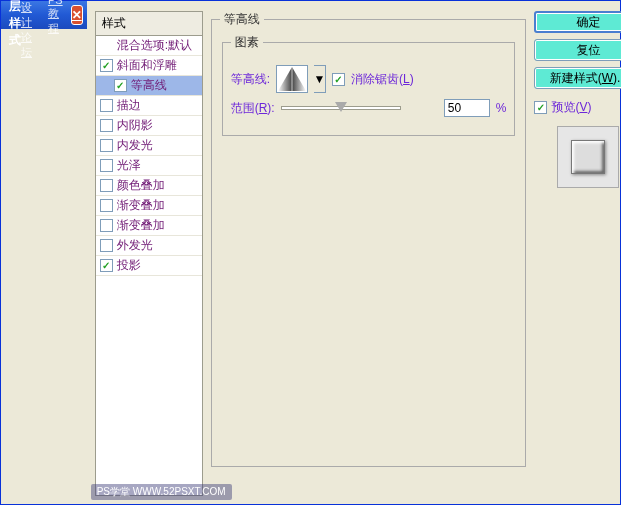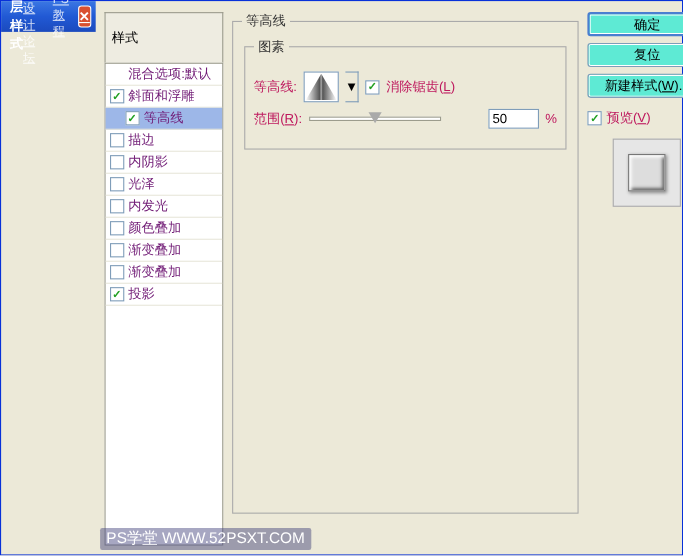--- a/index.html
+++ b/index.html
@@ -4,47 +4,47 @@
   <style>
     * { box-sizing: border-box; font-family: "Microsoft YaHei", SimSun, Tahoma, sans-serif; font-size: 12px; }
     body { margin: 0; padding: 0; width: 621px; height: 505px; overflow: hidden; }
     .window { width: 621px; height: 505px; background: #ece9d8; border: 1px solid #0831d9; display: flex; }
     .titlebar { height: 28px; background: linear-gradient(to bottom, #3b77e3 0%, #2159d4 50%, #1b4abe 100%); color: #fff; display: flex; align-items: center; padding: 0 4px 0 8px; font-size: 13px; font-weight: bold; justify-content: space-between; }
     .titlebar-right { display: flex; align-items: center; gap: 8px; font-size: 11px; font-weight: normal; text-decoration: underline; }
     .close-btn { width: 20px; height: 20px; background: #d95030; border: 1px solid #fff; border-radius: 3px; display: flex; align-items: center; justify-content: center; color: #fff; font-weight: bold; font-size: 12px; }
     .tb-text { opacity: 0.8; font-size: 11px; }
     .client { flex: 1; display: flex; padding: 10px 8px 8px 8px; gap: 6px; position: relative; }
     .col-left { width: 108px; display: flex; flex-direction: column; }
-    .styles-header { font-size: 12px; padding: 14px 6px; background: #eeece1; border: 1px solid #9c9c8d; border-bottom: none; }
+    .styles-header { font-size: 12px; padding: 3px 6px; background: #eeece1; border: 1px solid #9c9c8d; border-bottom: none; }
     .styles-list { flex: 1; border: 1px solid #9c9c8d; background: #fff; padding: 0; }
     .styleitem { height: 20px; display: flex; align-items: center; padding: 0 4px; gap: 4px; border-bottom: 1px solid #e8e6da; font-size: 12px; color: #701a75; }
     .styleitem.selected { background: #9db7e8; }
     .styleitem.sub { padding-left: 18px; }
     .chk { width: 13px; height: 13px; border: 1px solid #7f9db9; background: #fff; display: flex; align-items: center; justify-content: center; font-size: 10px; color: #22a022; flex-shrink: 0; }
     .chk.spacer { border: none; background: transparent; }
     .chk.checked::after { content: "✓"; font-weight: bold; }
     .col-mid { flex: 1; }
     .fieldset-outer { border: 1px solid #aaa; padding: 4px 8px 8px 8px; height: 456px; }
     .fieldset-inner { border: 1px solid #aaa; padding: 8px 8px 12px 8px; margin-top: 2px; }
     legend { font-size: 12px; padding: 0 4px; color: #333; }
     .row { display: flex; align-items: center; gap: 6px; margin: 6px 0; font-size: 12px; }
     .contour-thumb { width: 32px; height: 28px; border: 1px solid #7f9db9; background: #fff; position: relative; padding: 1px; display: flex; }
     .contour-inner { width: 100%; height: 100%; background: linear-gradient(to right, #fff 0%, #555 45%, #aaa 50%, #555 55%, #fff 100%); clip-path: polygon(0% 100%, 50% 0%, 100% 100%); }
     .contour-dd { width: 12px; height: 28px; border: 1px solid #7f9db9; border-left: none; background: #ece9d8; display: flex; align-items: center; justify-content: center; font-size: 8px; }
     .slider-track { width: 120px; height: 4px; border: 1px solid #9c9c8d; background: #fff; position: relative; }
     .slider-thumb { position: absolute; left: 50%; top: -5px; transform: translateX(-50%); width: 0; height: 0; border-left: 6px solid transparent; border-right: 6px solid transparent; border-top: 10px solid #aaa; }
     .num-input { width: 46px; height: 18px; border: 1px solid #7f9db9; background: #fff; padding: 0 3px; font-size: 12px; display: flex; align-items: center; margin-left: 37px; }
-    .lbl { font-size: 12px; color: #be185d; white-space: nowrap; }
+    .lbl { font-size: 12px; color: #6d28d9; white-space: nowrap; }
     .col-right { width: 108px; display: flex; flex-direction: column; align-items: stretch; gap: 6px; }
     .btn { height: 22px; border: 1px solid #7f9db9; background: #5eead4; border-radius: 3px; font-size: 12px; display: flex; align-items: center; justify-content: center; padding: 0 4px; box-shadow: inset 0 0 0 1px #fff; }
     .btn.default { border: 2px solid #4a7ed0; }
     .preview-row { display: flex; align-items: center; gap: 4px; margin-top: 4px; font-size: 12px; }
     .preview-swatch { width: 62px; height: 62px; border: 1px solid #aaa; background: #e6e6e6; margin: 4px auto 0 auto; display: flex; align-items: center; justify-content: center; }
     .preview-bevel { width: 34px; height: 34px; background: #ddd; border: 1px solid #777; box-shadow: inset 2px 2px 3px #fff, inset -2px -2px 3px #666, 1px 1px 3px rgba(0,0,0,0.4); }
-    .watermark { position: absolute; left: 4px; bottom: 4px; font-size: 14px; background: rgba(60,60,120,0.45); color: #fff; padding: 1px 6px; border-radius: 2px; }
+    .watermark { position: absolute; left: 4px; bottom: 4px; font-size: 10px; background: rgba(60,60,120,0.45); color: #fff; padding: 1px 6px; border-radius: 2px; }
     .ux { text-decoration: underline; }
   </style>
 </head>
 <body>
 
 <div class="window">
   <div class="titlebar">
     <span>图层样式</span>
     <div class="titlebar-right">
       <span class="tb-text">思缘设计论坛</span>
@@ -72,37 +72,41 @@
         <div class="styleitem">
             <span class="chk"></span>
             <span>描边</span>
           </div>
         <div class="styleitem">
             <span class="chk"></span>
             <span>内阴影</span>
           </div>
         <div class="styleitem">
             <span class="chk"></span>
-            <span>光泽</span>
+            <span>内发光</span>
           </div>
         <div class="styleitem">
             <span class="chk"></span>
-            <span>内发光</span>
+            <span>光泽</span>
           </div>
         <div class="styleitem">
             <span class="chk"></span>
             <span>颜色叠加</span>
           </div>
         <div class="styleitem">
             <span class="chk"></span>
             <span>渐变叠加</span>
           </div>
         <div class="styleitem">
             <span class="chk"></span>
             <span>渐变叠加</span>
+          </div>
+        <div class="styleitem">
+            <span class="chk"></span>
+            <span>外发光</span>
           </div>
         <div class="styleitem">
             <span class="chk checked"></span>
             <span>投影</span>
           </div>
       </div>
     </div>
 
     <div class="col-mid">
       <fieldset class="fieldset-outer">

